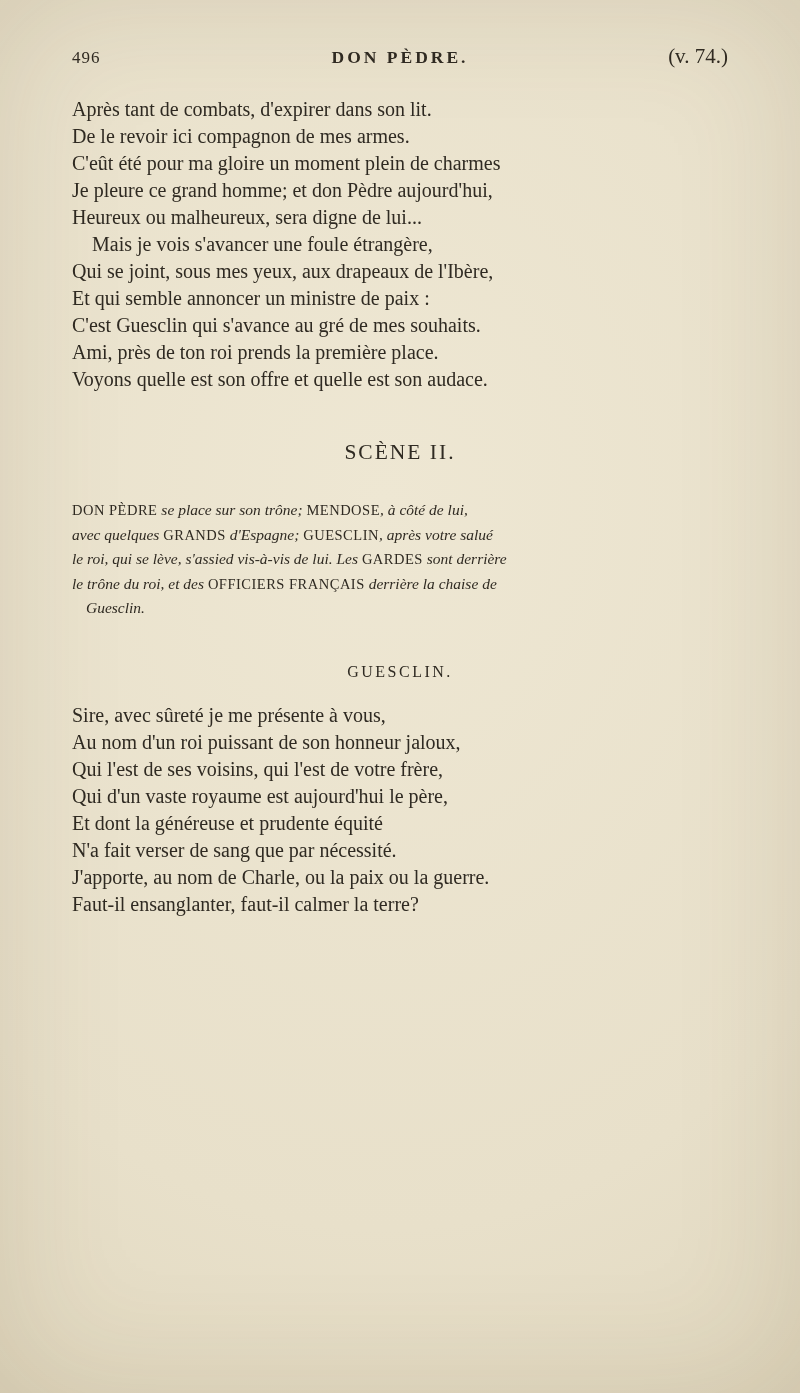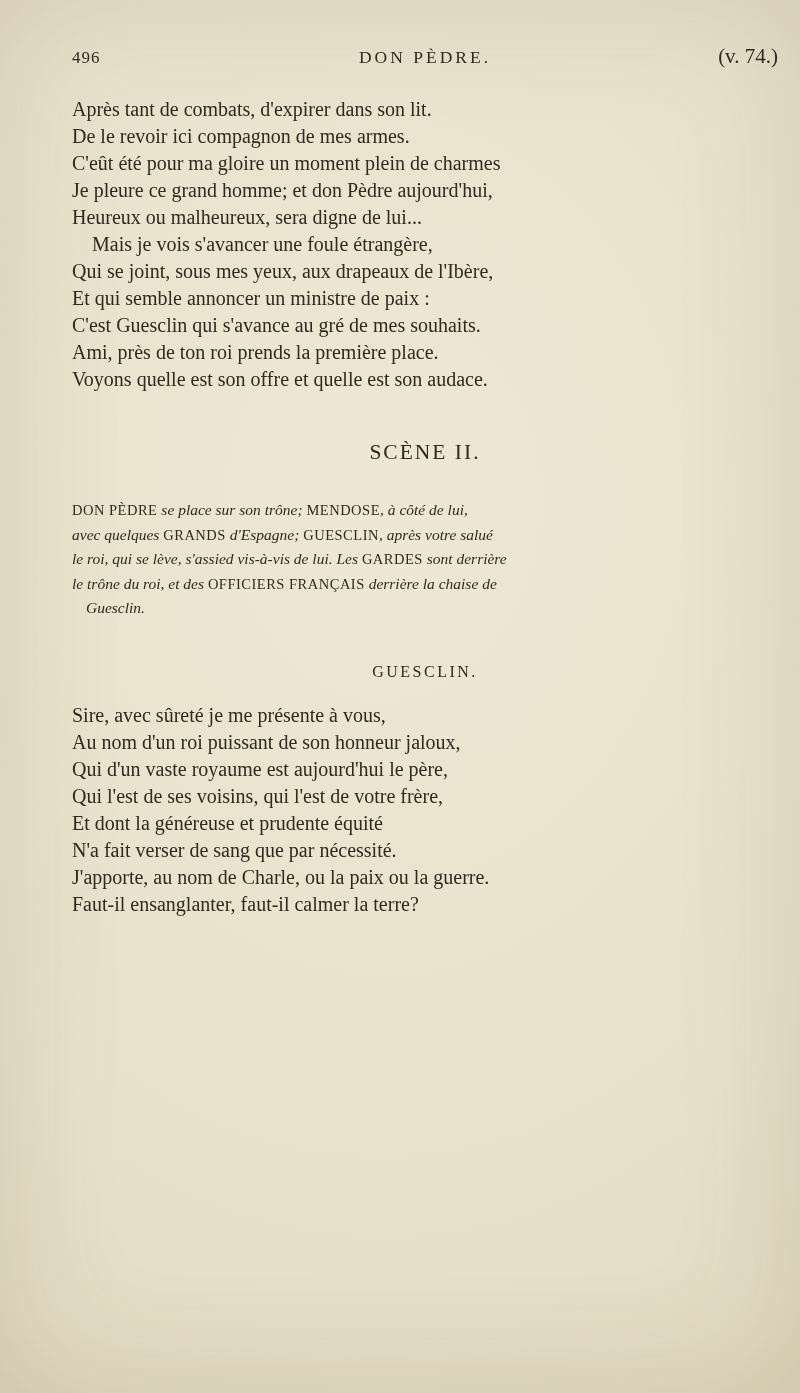--- a/index.html
+++ b/index.html
@@ -13,37 +13,37 @@
   body { background: #9a9documentElse; }
   .page {
     position: relative;
     width: 800px;
     height: 1393px;
     box-sizing: border-box;
     background: radial-gradient(ellipse 130% 95% at 48% 36%,
                 var(--paper-light) 0%, var(--paper) 55%, var(--paper-dark) 100%);
     font-family: "Liberation Serif", "DejaVu Serif", serif;
     color: var(--ink);
-    padding: 44px 22px 0 72px;
+    padding: 44px 72px 0 72px;
     overflow: hidden;
   }
   .page::after {
     content: "";
     position: absolute;
     inset: 0;
     pointer-events: none;
     box-shadow: inset 0 0 130px rgba(92, 72, 38, 0.14);
   }
   .page-header {
     display: flex;
     align-items: baseline;
     font-size: 17px;
   }
   .page-number { width: 90px; font-size: 17px; letter-spacing: 1px; }
-  .running-title { flex: 1; text-align: center; font-size: 17.5px; letter-spacing: 3px; }
+  .running-title { flex: 1; text-align: center; font-size: 17.5px; letter-spacing: 3px; font-weight: bold; }
   .verse-ref { width: 90px; text-align: right; font-size: 21px; }
 
   .verse { font-size: 20px; line-height: 27px; }
   .verse .verse-line { white-space: pre; }
   .verse .verse-line.indent { padding-left: 20px; }
   #verse1 { margin-top: 27px; }
 
   .scene-heading {
     text-align: center;
     font-size: 21.5px;
@@ -102,21 +102,21 @@
       <div class="sd-line"><span class="sd-ital">le roi, qui se lève, s'assied vis-à-vis de lui. Les </span><span class="sd-name">GARDES</span><span class="sd-ital"> sont derrière</span></div>
       <div class="sd-line"><span class="sd-ital">le trône du roi, et des </span><span class="sd-name">OFFICIERS FRANÇAIS</span><span class="sd-ital"> derrière la chaise de</span></div>
       <div class="sd-line"><span class="sd-ital">Guesclin.</span></div>
     </div>
 
   <div class="speaker">GUESCLIN.</div>
 
   <div class="verse" id="verse2">
       <div class="verse-line">Sire, avec sûreté je me présente à vous,</div>
       <div class="verse-line">Au nom d'un roi puissant de son honneur jaloux,</div>
+      <div class="verse-line">Qui l'est de ses voisins, qui l'est de votre frère,</div>
       <div class="verse-line">Qui d'un vaste royaume est aujourd'hui le père,</div>
-      <div class="verse-line">Qui l'est de ses voisins, qui l'est de votre frère,</div>
       <div class="verse-line">Et dont la généreuse et prudente équité</div>
       <div class="verse-line">N'a fait verser de sang que par nécessité.</div>
       <div class="verse-line">J'apporte, au nom de Charle, ou la paix ou la guerre.</div>
       <div class="verse-line">Faut-il ensanglanter, faut-il calmer la terre?</div>
     </div>
 
 </div>
 
 </body></html>

